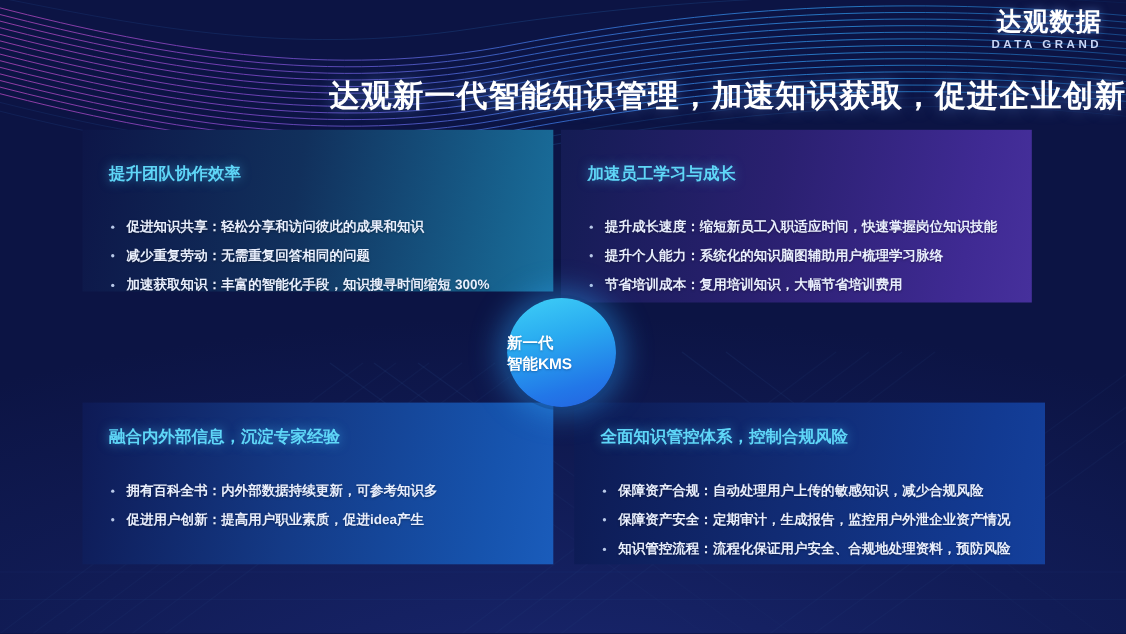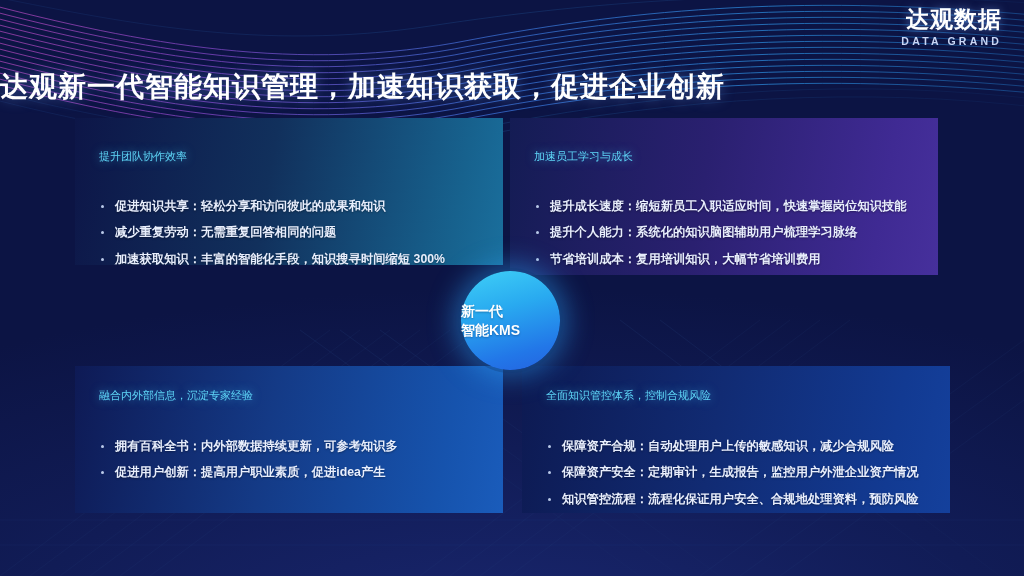--- a/index.html
+++ b/index.html
@@ -29,31 +29,31 @@
     font-size:23px; font-weight:bold; color:#ffffff; letter-spacing:1px;
     text-shadow:0 0 8px rgba(120,170,255,.55);
   }
   #logo .en{
     margin-top:5px; font-size:10.5px; font-weight:bold; color:#c9d6f5;
     letter-spacing:3.2px;
   }
 
   
   #title{
-    position:absolute; left:0; right:0; top:68px; text-align:left;
+    position:absolute; left:0; right:0; top:68px; text-align:right;
     font-size:28px; font-weight:bold; color:#ffffff; letter-spacing:1px;
     text-shadow:0 0 14px rgba(110,170,255,.45);
   }
 
   
   .panel{
     position:absolute; padding:0; overflow:hidden;
   }
   .panel .head{
-    position:absolute; font-size:11px; font-weight:normal; color:#5fd6f7;
+    position:absolute; font-size:15px; font-weight:bold; color:#5fd6f7;
     text-shadow:0 0 10px rgba(70,200,255,.55); white-space:nowrap;
   }
   .panel ul{ position:absolute; list-style:none; }
   .panel li{
     display:flex; align-items:flex-start;
     font-size:12.3px; color:#e8eefc; font-weight:bold;
     line-height:1; margin-bottom:14px; white-space:nowrap;
     text-shadow:0 1px 2px rgba(0,0,0,.35);
     margin-top:12px;
   }

